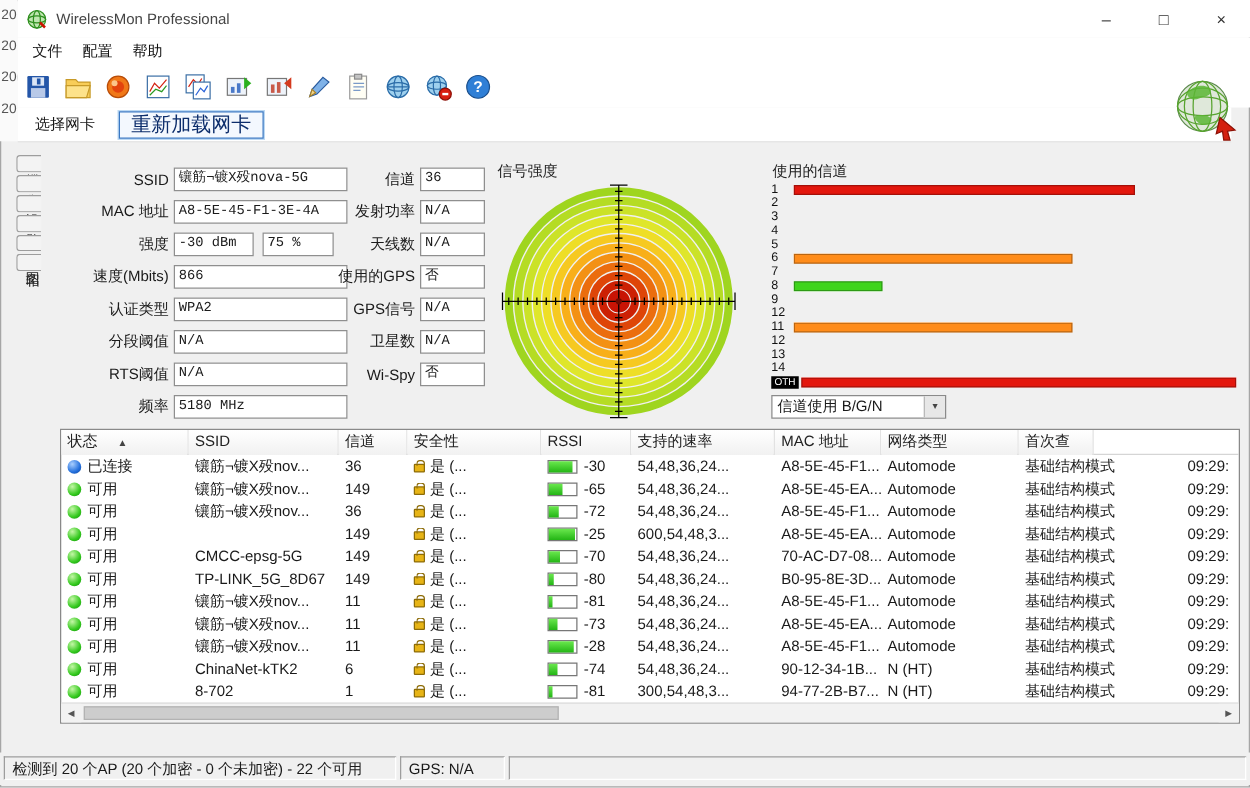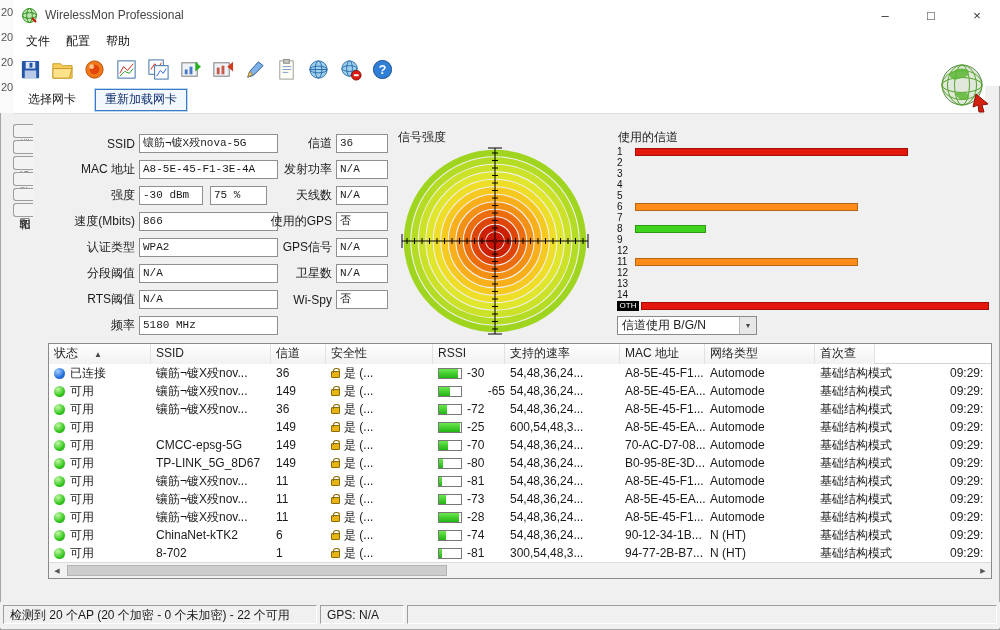--- a/index.html
+++ b/index.html
@@ -37,21 +37,21 @@
   .adapter-label{margin-left:14px;width:58px;}
   .combo{background:#fff;border:1px solid #8a8a8a;height:21px;display:flex;align-items:center;
          position:relative;overflow:hidden;}
   .combo-text{font-family:"Liberation Mono","DejaVu Sans Mono",monospace;font-size:11px;
               padding-left:4px;white-space:nowrap;flex:1;}
   .combo-text.sans{font-family:"Liberation Sans","DejaVu Sans",sans-serif;font-size:12px;}
   .arrow-btn{width:17px;align-self:stretch;background:#e7e7e7;border-left:1px solid #b9b9b9;
              display:flex;align-items:center;justify-content:center;font-size:7px;color:#444;}
   .adapter-combo{width:477px;margin-left:4px;}
   .reload-btn{margin-left:9px;height:22px;padding:0 9px;background:#f3f8fe;border:1px solid #3a78c3;
-              box-shadow:0 0 0 1px #bcd9f3;font-family:inherit;font-size:12px;color:#0c2d6b;}
+              box-shadow:0 0 0 1px #bcd9f3;font-family:inherit;font-size:16px;color:#0c2d6b;}
 
   
   .big-globe{position:absolute;right:8px;top:60px;width:56px;height:54px;}
 
   
   .side-tabs{position:absolute;left:13px;top:124px;width:20px;display:flex;flex-direction:column;}
   .side-tab{writing-mode:vertical-rl;text-orientation:upright;background:#f3f3f3;
             border:1px solid #9d9d9d;border-right:none;padding:5px 1px;font-size:11px;color:#222;
             border-radius:3px 0 0 3px;margin-bottom:2px;letter-spacing:1px;text-align:center;}
 
@@ -528,21 +528,21 @@
         <div class="td" style="width: 102px;">
           <span class="dot available"></span>
           <span>可用</span>
         </div>
         <div class="td" style="width: 120px;">镶筋¬镀X殁nov...</div>
         <div class="td" style="width: 55px;">149</div>
         <div class="td" style="width: 107px;">
           <span class="lock"></span>
           <span>是 (...</span>
         </div>
-        <div class="td" style="width: 72px; justify-content: space-between;">
+        <div class="td" style="width: 72px;">
           <span class="meter">
             <span class="meter-fill" style="width: 48%;"></span>
           </span>
           <span>-65</span>
         </div>
         <div class="td" style="width: 115px;">54,48,36,24...</div>
         <div class="td" style="width: 85px;">A8-5E-45-EA...</div>
         <div class="td" style="width: 110px;">Automode</div>
         <div class="td" style="width: 130px;">基础结构模式</div>
         <div class="td" style="width: 60px;">09:29:</div>

